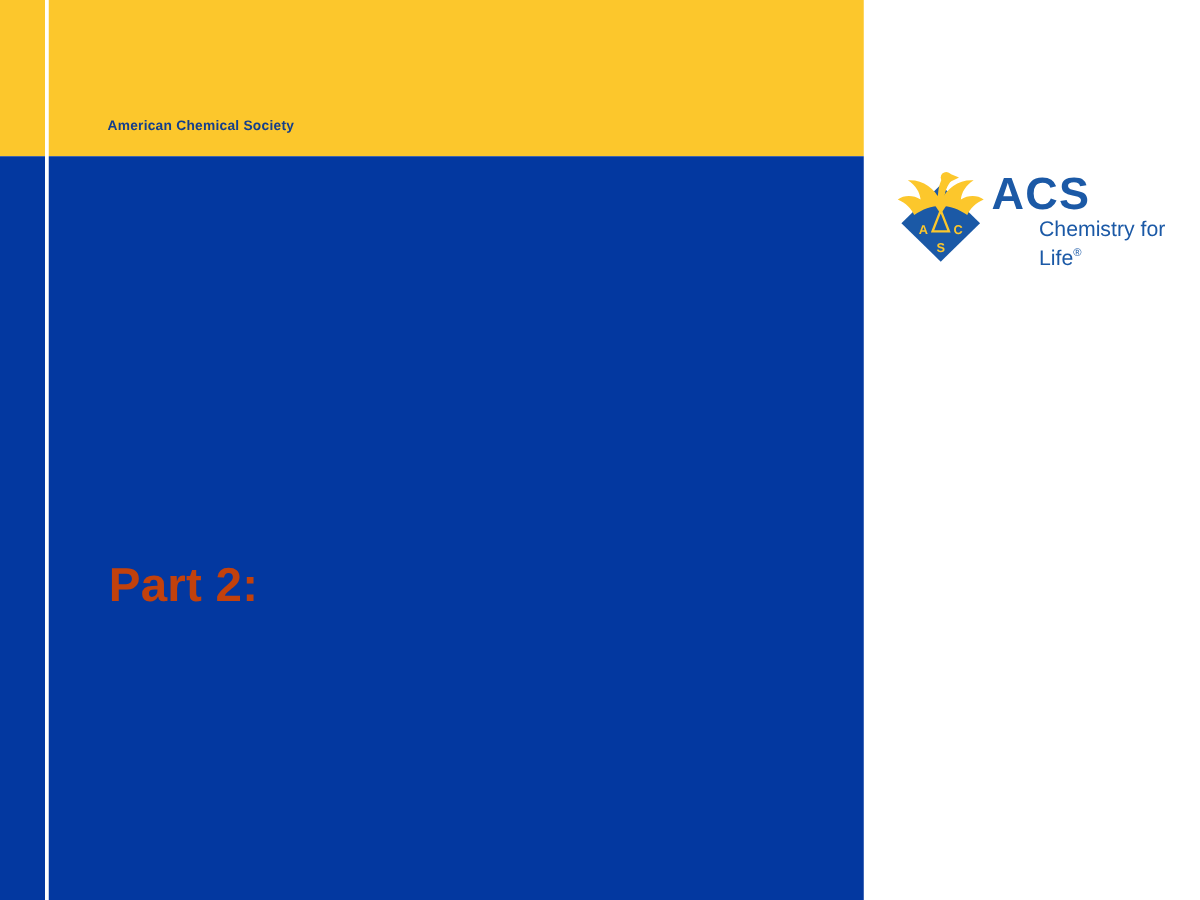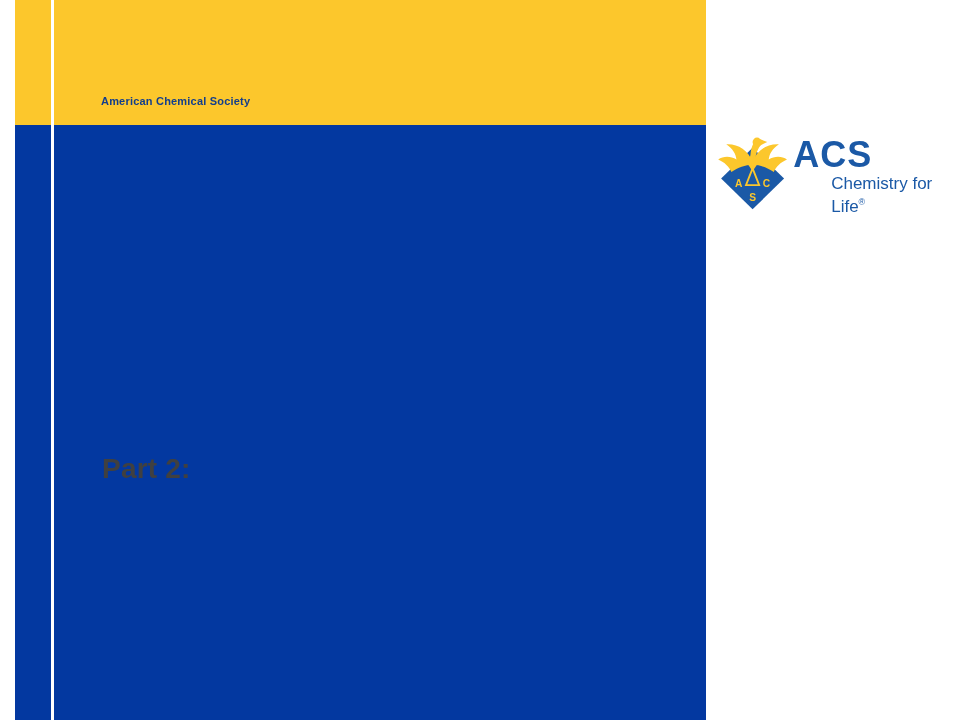--- a/index.html
+++ b/index.html
@@ -13,21 +13,21 @@
   }
   .slide {
     position: relative;
     width: 960px;
     height: 720px;
     background: #FFFFFF;
   }
   
   .content-area {
     position: absolute;
-    left: 15px;
+    left: 0;
     top: 0;
     width: 691px;
     height: 720px;
   }
   .band-yellow {
     position: absolute;
     left: 0;
     top: 0;
     width: 100%;
     height: 125px;
@@ -55,22 +55,22 @@
     top: 95px;
     font-size: 11px;
     font-weight: bold;
     color: #133E8C;
     letter-spacing: 0.2px;
   }
   .title {
     position: absolute;
     left: 87px;
     top: 445px;
-    color: #404040;
-    font-size: 28px;
+    color: #c2410c;
+    font-size: 38px;
     line-height: 48px;
     letter-spacing: 0.2px;
   }
   .title-line1 { font-weight: bold; }
   .title-line2 { font-weight: normal; }
 
   
   .logo {
     position: absolute;
     left: 716px;

